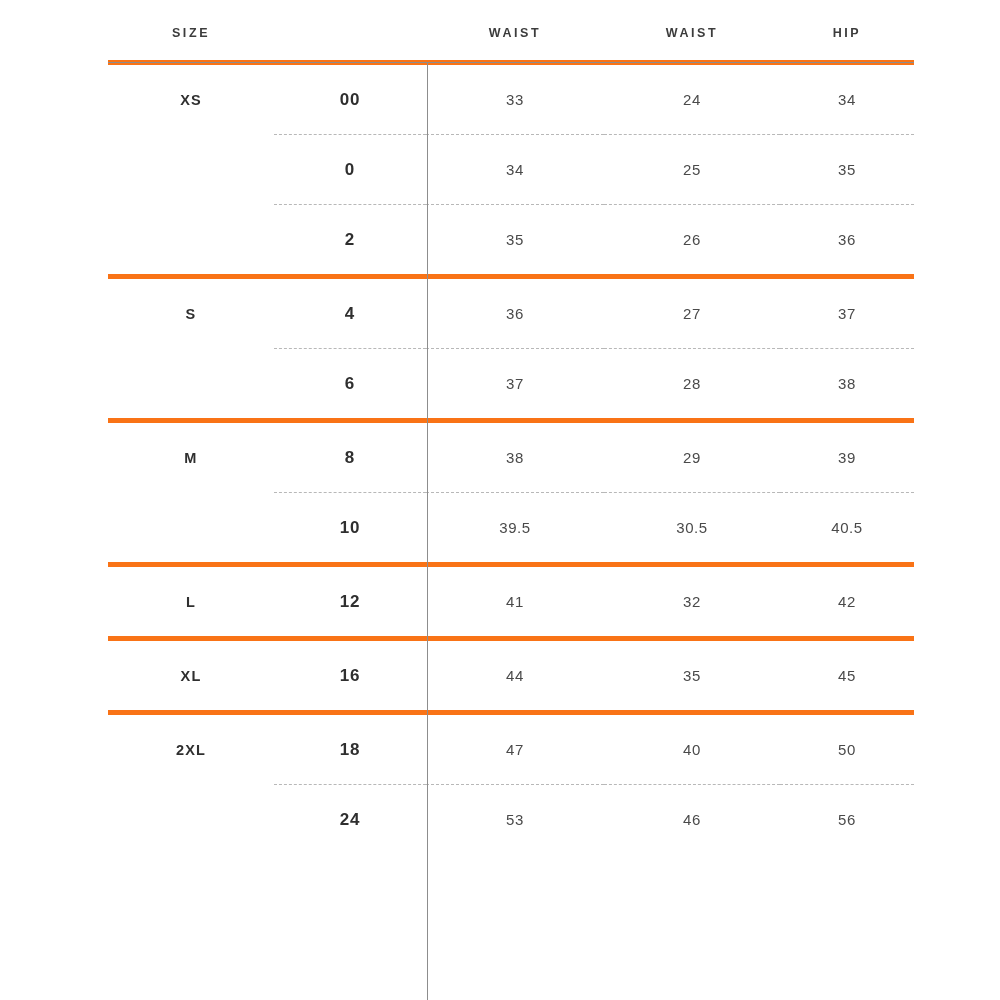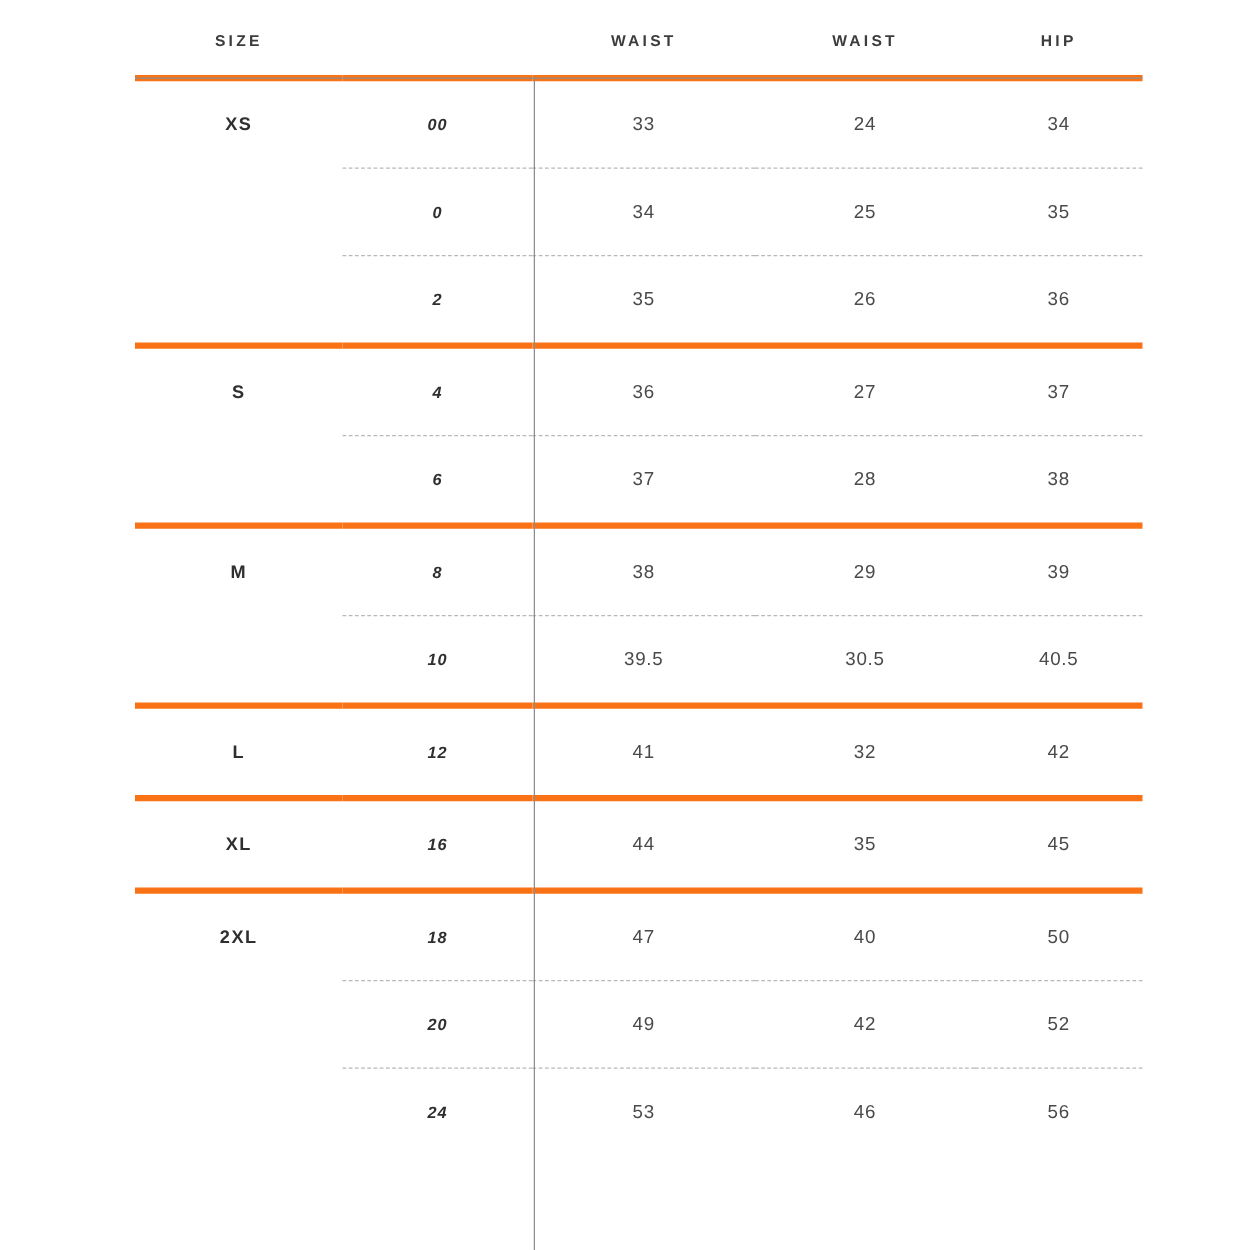--- a/index.html
+++ b/index.html
@@ -61,24 +61,23 @@
 
   td.size-col {
     font-weight: 700;
     font-size: 14.5px;
     letter-spacing: 1.2px;
     color: #2f2f2f;
   }
 
   td.num-col {
     font-weight: 700;
-    font-size: 13px;
+    font-size: 17px;
     letter-spacing: 0.8px;
     color: #2f2f2f;
-    font-style: italic;
   }
 
   
   tr.group-start > td {
     border-top: 5px solid #f97316;
   }
 
   
   tr.sub-row > td.num-col,
   tr.sub-row > td.val-col {
@@ -192,27 +191,20 @@
         </tr>
         <tr class="group-start">
           <td class="size-col">2XL</td>
           <td class="num-col">18</td>
           <td class="val-col">47</td>
           <td class="val-col">40</td>
           <td class="val-col">50</td>
         </tr>
         <tr class="sub-row">
           <td class="size-col"></td>
-          <td class="num-col">20</td>
-          <td class="val-col">49</td>
-          <td class="val-col">42</td>
-          <td class="val-col">52</td>
-        </tr>
-        <tr class="sub-row">
-          <td class="size-col"></td>
           <td class="num-col">24</td>
           <td class="val-col">53</td>
           <td class="val-col">46</td>
           <td class="val-col">56</td>
         </tr>
       </tbody>
   </table>
 
   <div class="header-rule"></div>
   <div class="v-divider"></div>

